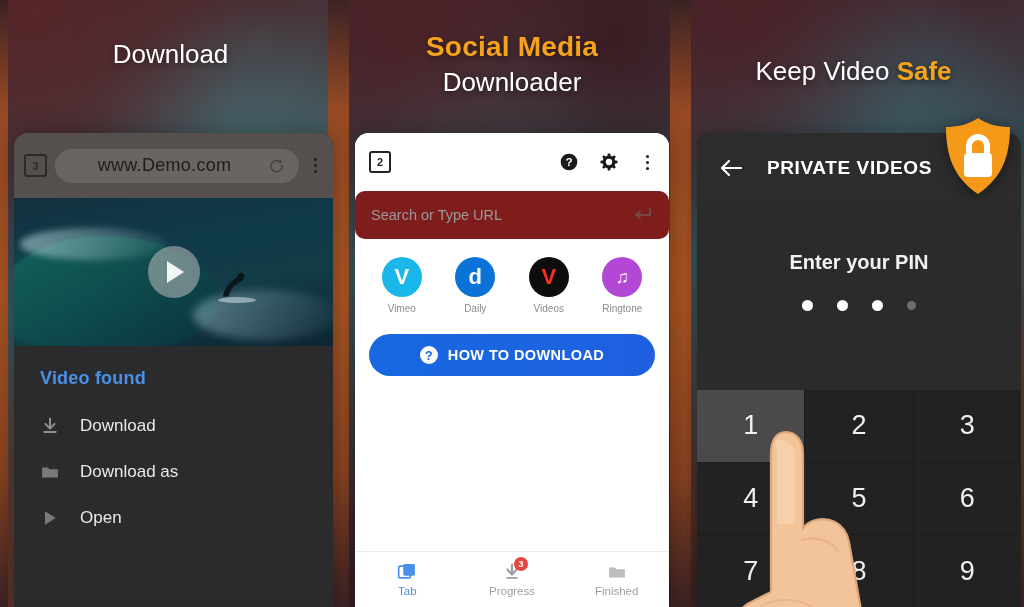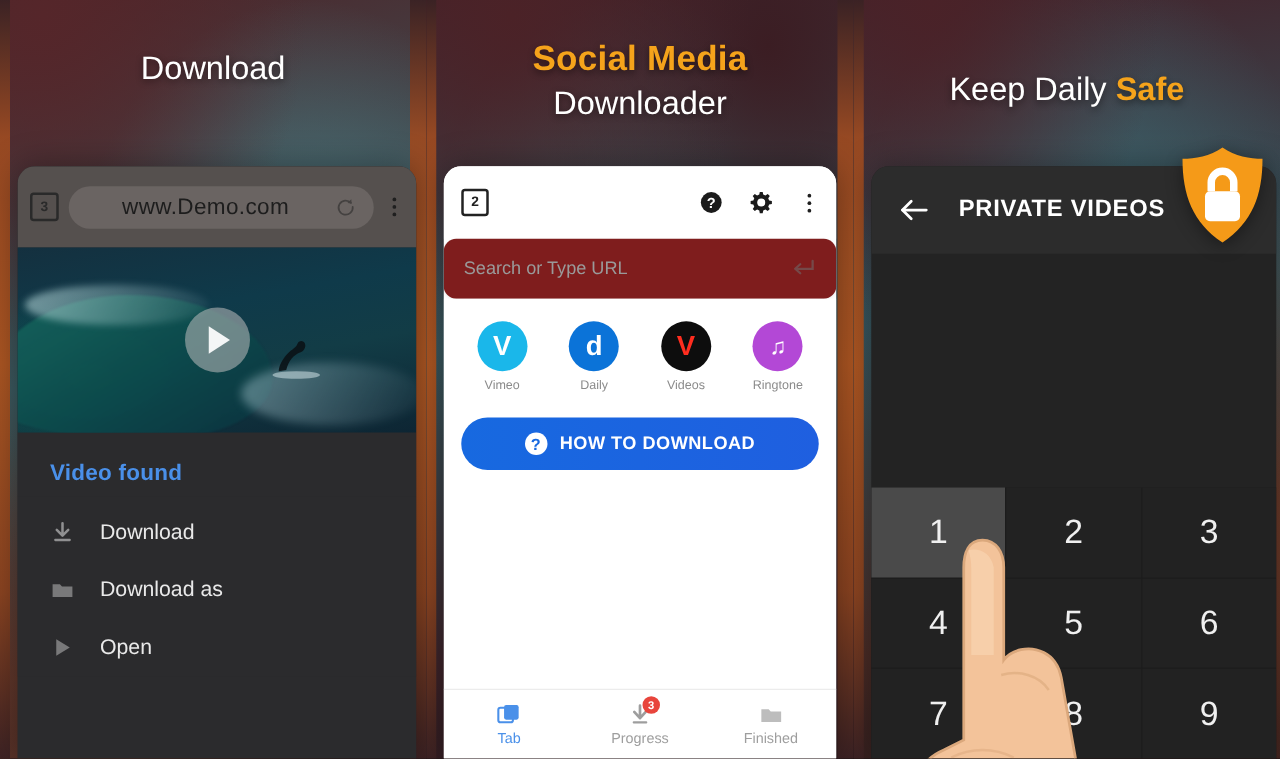--- a/index.html
+++ b/index.html
@@ -428,39 +428,48 @@
       </div>
 
     </div>
   </div>
 
   <div class="panel p3">
     <div class="bg right"></div>
     <div class="edge l thin"></div>
 
     <div class="headline single" style="top:56px;">
-      <span class="w">Keep Daily </span><span class="acc">Safe</span>
+      <span class="w">Keep Video </span><span class="acc">Safe</span>
     </div>
 
     <svg class="shield" viewBox="0 0 72 80">
       <path d="M36 2 C46 9 58 11 68 11 C68 40 60 62 36 78 C12 62 4 40 4 11 C14 11 26 9 36 2 Z" fill="#f59a18"></path>
       <rect x="22" y="37" width="28" height="24" rx="4" fill="#ffffff"></rect>
       <path d="M27 37 v-7 a9 9 0 0 1 18 0 v7" fill="none" stroke="#ffffff" stroke-width="6"></path>
     </svg>
 
     <div class="device p3-device">
 
       <div class="pvbar">
         <svg class="backarrow" viewBox="0 0 24 20">
           <path d="M22 10 H3" stroke="#fff" stroke-width="2.2" stroke-linecap="round"></path>
           <path d="M10 3 L3 10 L10 17" fill="none" stroke="#fff" stroke-width="2.2" stroke-linecap="round" stroke-linejoin="round"></path>
         </svg>
         <div class="pvtitle">PRIVATE VIDEOS</div>
       </div>
 
+      <div class="pinarea">
+        <div class="pintitle">Enter your PIN</div>
+        <div class="pindots">
+          <span class="pd"></span>
+          <span class="pd"></span>
+          <span class="pd"></span>
+          <span class="pd off"></span>
+        </div>
+      </div>
 
       <div class="keypad">
         <div class="key pressed">1</div>
         <div class="key">2</div>
         <div class="key">3</div>
         <div class="key">4</div>
         <div class="key">5</div>
         <div class="key">6</div>
         <div class="key">7</div>
         <div class="key">8</div>

